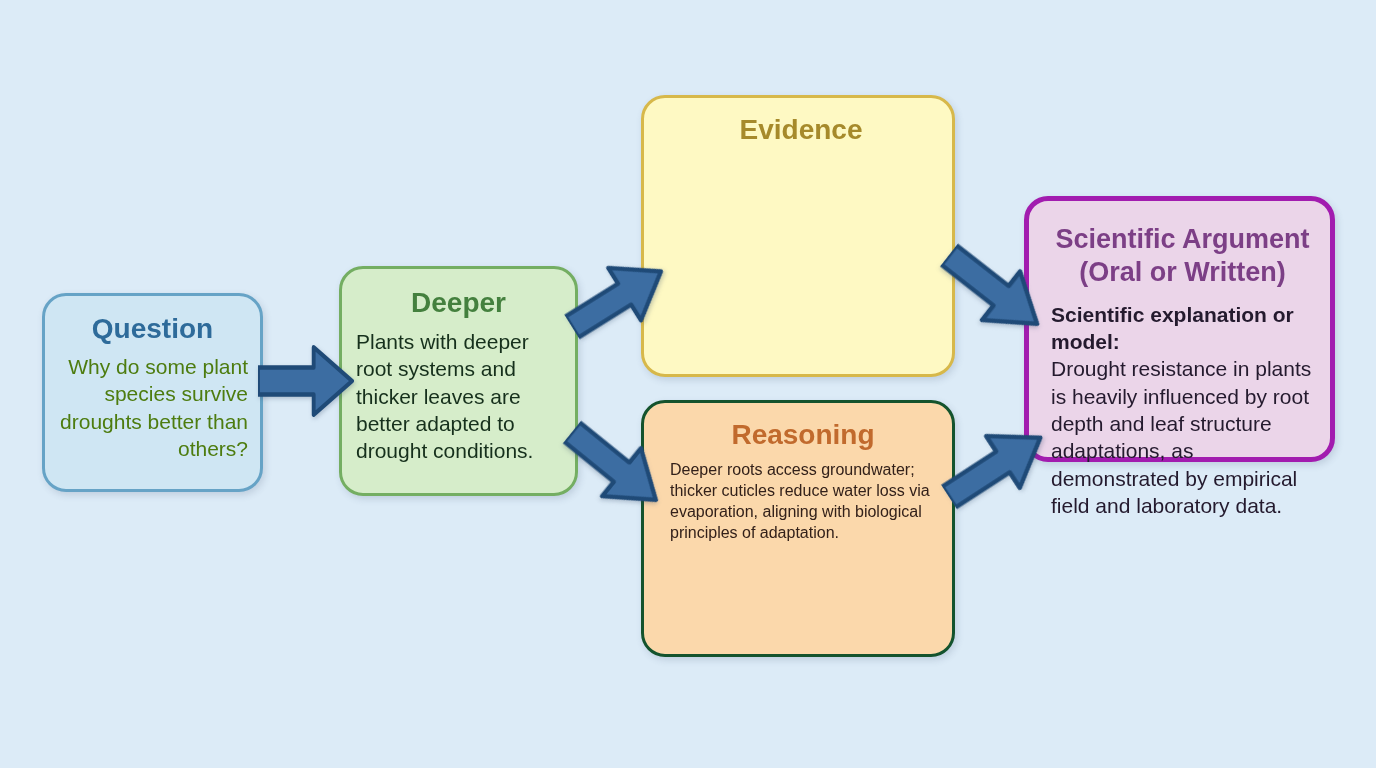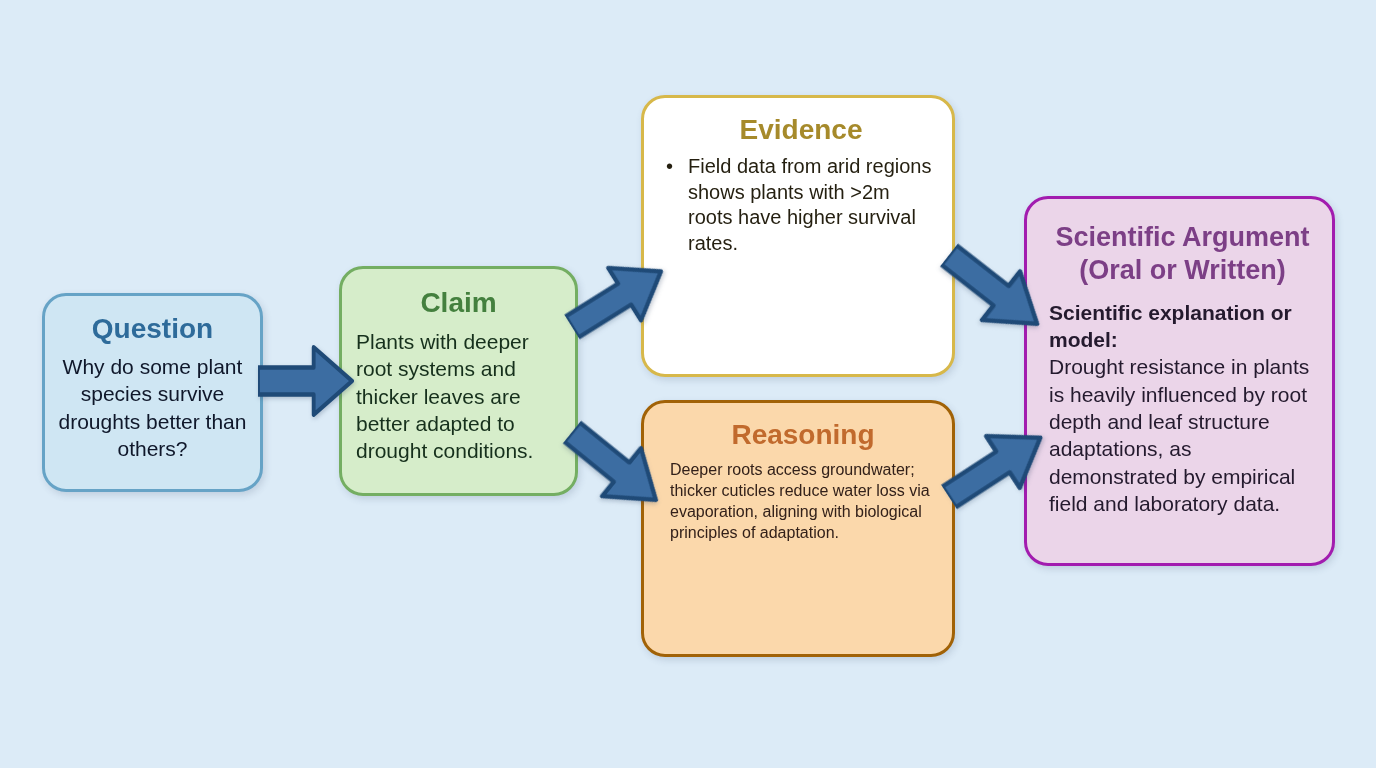--- a/index.html
+++ b/index.html
@@ -24,46 +24,46 @@
     line-height:1.22;
   }
   .node .body{
     line-height:1.3;
   }
 
   
   .q{left:42px;top:293px;width:221px;height:199px;
      background:#cfe6f3;border:3px solid #66a3c6;padding:16px 12px 0;}
   .q .title{font-size:28px;color:#2e6b9a;margin-bottom:7px;}
-  .q .body{font-size:21px;color:#0f172a;text-align:center;}
+  .q .body{font-size:21px;color:#4d7c0f;text-align:right;}
 
   
   .c{left:339px;top:266px;width:239px;height:230px;
      background:#d6edca;border:3px solid #74ae62;padding:17px 14px 0;}
   .c .title{font-size:28px;color:#44803e;margin-bottom:8px;}
   .c .body{font-size:21px;color:#16301c;text-align:left;}
 
   
   .e{left:641px;top:95px;width:314px;height:282px;
-     background:#ffffff;border:3px solid #d7b84a;padding:15px 16px 0 22px;}
+     background:#fef9c3;border:3px solid #d7b84a;padding:15px 16px 0 22px;}
   .e .title{font-size:28px;color:#a68a2b;margin-bottom:7px;}
   .e .body{font-size:20px;color:#241f10;}
   .bullet-item{display:flex;line-height:1.28;}
   .bullet-item .dot{width:22px;flex:0 0 22px;}
   .bullet-item .dot::before{content:"•";}
 
   
   .r{left:641px;top:400px;width:314px;height:257px;
-     background:#fbd8ab;border:3px solid #a16207;padding:15px 16px 0 26px;}
+     background:#fbd8ab;border:3px solid #14532d;padding:15px 16px 0 26px;}
   .r .title{font-size:28px;color:#c16a2d;margin-bottom:8px;}
   .r .body{font-size:16px;color:#33211a;text-align:left;}
 
   
-  .s{left:1024px;top:196px;width:311px;height:370px;
-     background:#ebd5e9;border:3px solid #a21caf;padding:22px 16px 0 22px;}
+  .s{left:1024px;top:196px;width:311px;height:266px;
+     background:#ebd5e9;border:5px solid #a21caf;padding:22px 16px 0 22px;}
   .s .title{font-size:27px;color:#7c3f86;margin-bottom:12px;}
   .s .body{font-size:21px;color:#241a2e;text-align:left;}
   .s .body-label{font-weight:bold;}
 
   
   .arrow{
     position:absolute;
     z-index:5;
     transform-origin:0 50%;
     filter:drop-shadow(1px 2px 2px rgba(40,60,90,0.25));
@@ -74,31 +74,27 @@
 <body>
 
 <div class="stage">
 
   <div class="node q">
     <div class="title">Question</div>
     <div class="body">Why do some plant species survive droughts better than others?</div>
   </div>
 
   <div class="node c">
-    <div class="title">Claim</div>
+    <div class="title">Deeper</div>
     <div class="body">Plants with deeper root systems and thicker leaves are better adapted to drought conditions.</div>
   </div>
 
   <div class="node e">
     <div class="title">Evidence</div>
     <div class="body">
-      <div class="bullet-item">
-        <span class="dot"></span>
-        <span>Field data from arid regions shows plants with &gt;2m roots have higher survival rates.</span>
-      </div>
     </div>
   </div>
 
   <div class="node r">
     <div class="title">Reasoning</div>
     <div class="body">Deeper roots access groundwater; thicker cuticles reduce water loss via evaporation, aligning with biological principles of adaptation.</div>
   </div>
 
   <div class="node s">
     <div class="title">Scientific Argument (Oral or Written)</div>

